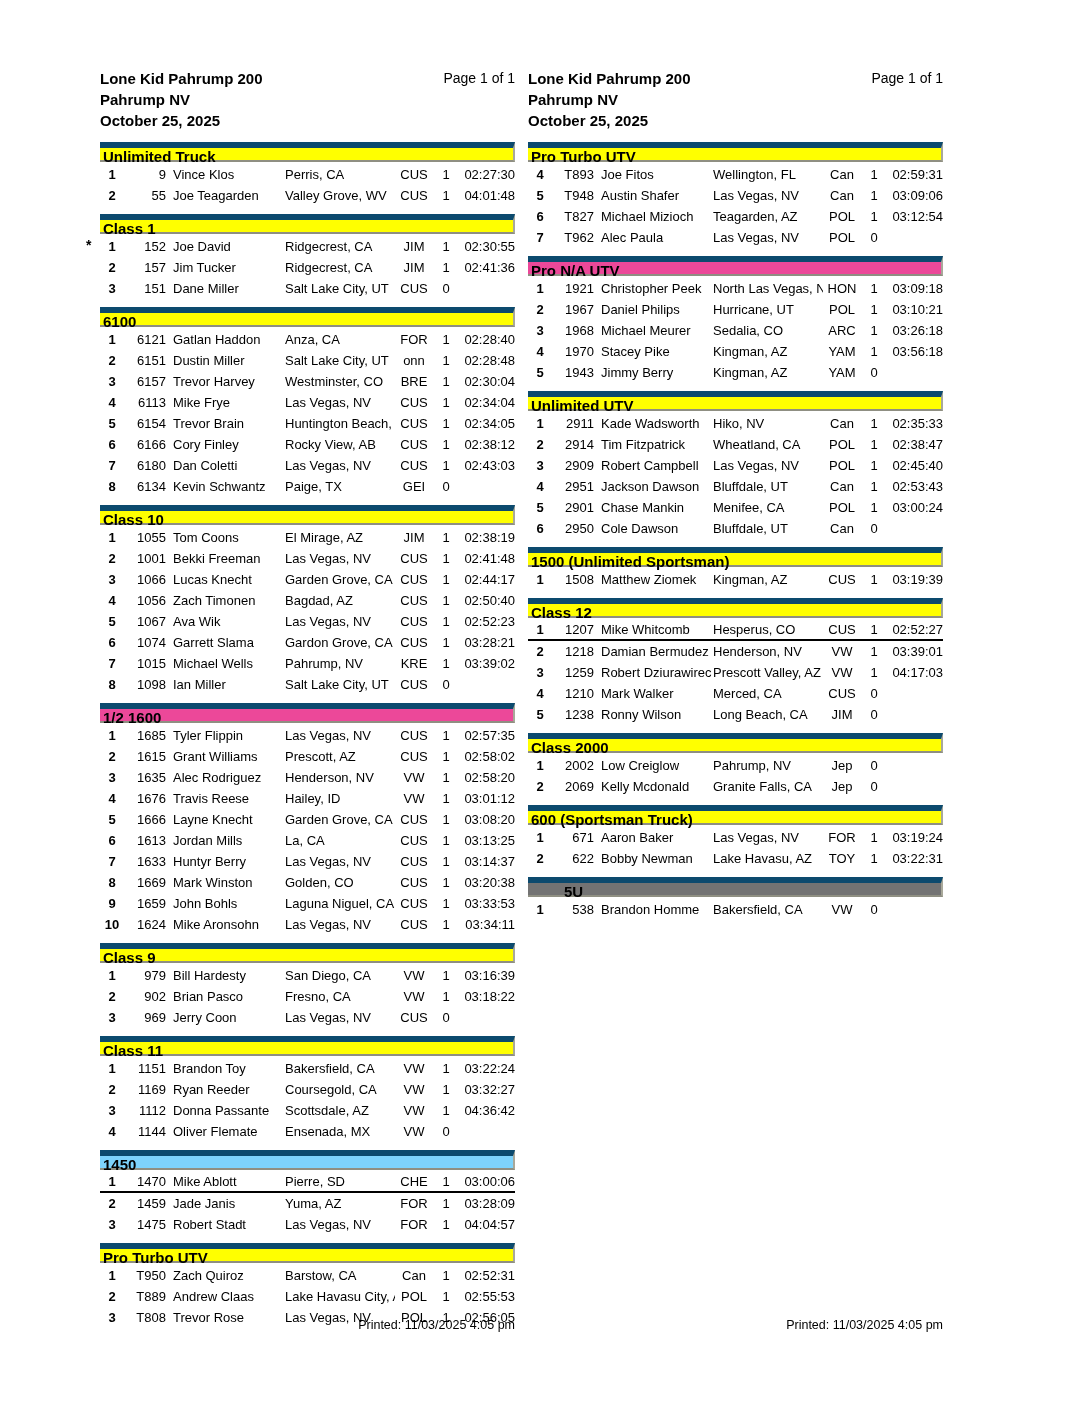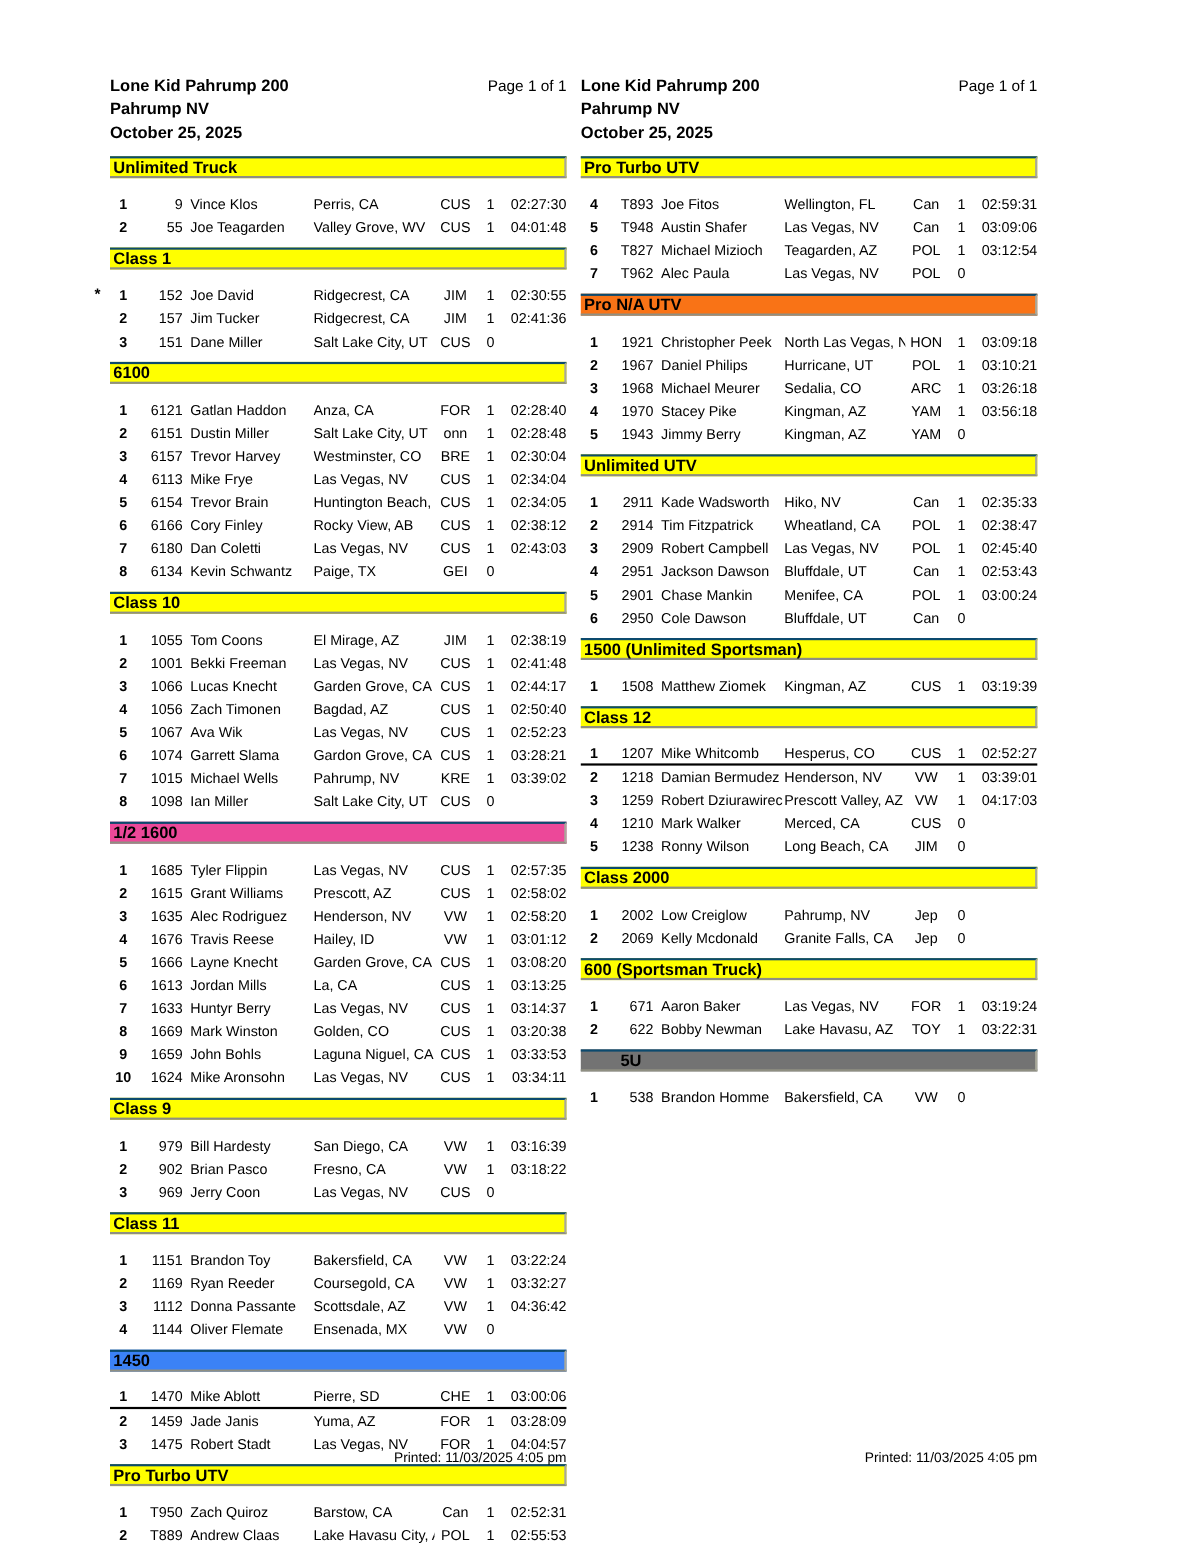--- a/index.html
+++ b/index.html
@@ -7,21 +7,21 @@
         font-family:"Liberation Sans",sans-serif;color:#000;overflow:hidden;border-radius:29px;}
   .col{position:absolute;top:68px;width:415px;}
   .col.left{left:100px;}
   .col.right{left:528px;}
   .doc-head{position:relative;margin-bottom:11px;}
   .doc-title{font-weight:bold;font-size:15px;line-height:21px;}
   .page-label{position:absolute;right:0;top:2px;font-size:14px;}
   .section{margin-bottom:8px;}
   .bar{font-weight:bold;font-size:15px;height:20px;line-height:18px;padding-left:3px;
        border-right:2px solid #a8a89a;border-bottom:2px solid #8f8f82;
-       border-top:2px solid #0c4a6e;box-sizing:border-box;margin-bottom:13px;}
+       border-top:6px solid #0c4a6e;box-sizing:border-box;margin-bottom:2px;}
   .row{display:flex;height:21px;align-items:center;font-size:13px;position:relative;box-sizing:border-box;}
   .row.divider{border-bottom:2px solid #000;}
   .c{display:block;white-space:nowrap;overflow:hidden;flex:none;}
   .c.pos{width:24px;text-align:center;font-weight:bold;}
   .c.num{width:42px;text-align:right;margin-right:7px;}
   .c.name{width:112px;}
   .c.city{width:110px;}
   .c.make{width:38px;text-align:center;}
   .c.laps{width:26px;text-align:center;}
   .c.time{width:56px;text-align:right;}
@@ -399,21 +399,21 @@
             <span class="c pos">4</span>
             <span class="c num">1144</span>
             <span class="c name">Oliver Flemate</span>
             <span class="c city">Ensenada, MX</span>
             <span class="c make">VW</span>
             <span class="c laps">0</span>
             <span class="c time"></span>
           </div>
         </div>
         <div class="section">
-          <div class="bar" style="background: #3b82f6;">1450</div>
+          <div class="bar" style="background: #7dd3fc;">1450</div>
           <div class="row divider" style="border-bottom-color: rgb(0, 0, 0);">
             <span class="c pos">1</span>
             <span class="c num">1470</span>
             <span class="c name">Mike Ablott</span>
             <span class="c city">Pierre, SD</span>
             <span class="c make">CHE</span>
             <span class="c laps">1</span>
             <span class="c time">03:00:06</span>
           </div>
           <div class="row">
@@ -509,21 +509,21 @@
             <span class="c pos">7</span>
             <span class="c num">T962</span>
             <span class="c name">Alec Paula</span>
             <span class="c city">Las Vegas, NV</span>
             <span class="c make">POL</span>
             <span class="c laps">0</span>
             <span class="c time"></span>
           </div>
         </div>
         <div class="section">
-          <div class="bar" style="background: #f97316;">Pro N/A UTV</div>
+          <div class="bar" style="background: #ec4899;">Pro N/A UTV</div>
           <div class="row">
             <span class="c pos">1</span>
             <span class="c num">1921</span>
             <span class="c name">Christopher Peek</span>
             <span class="c city">North Las Vegas, N</span>
             <span class="c make">HON</span>
             <span class="c laps">1</span>
             <span class="c time">03:09:18</span>
           </div>
           <div class="row">

